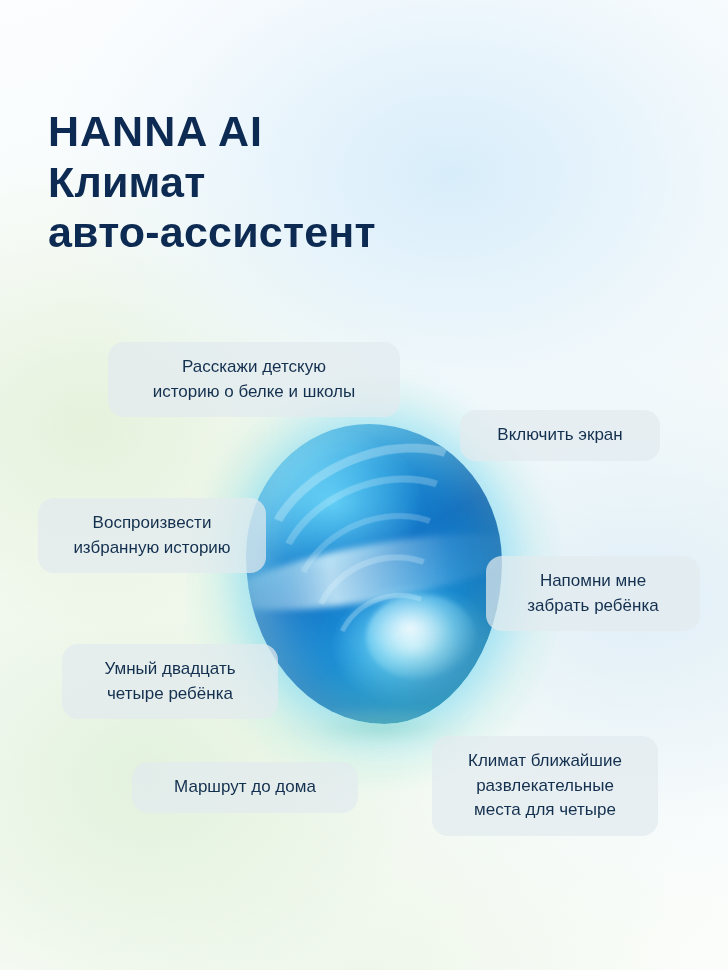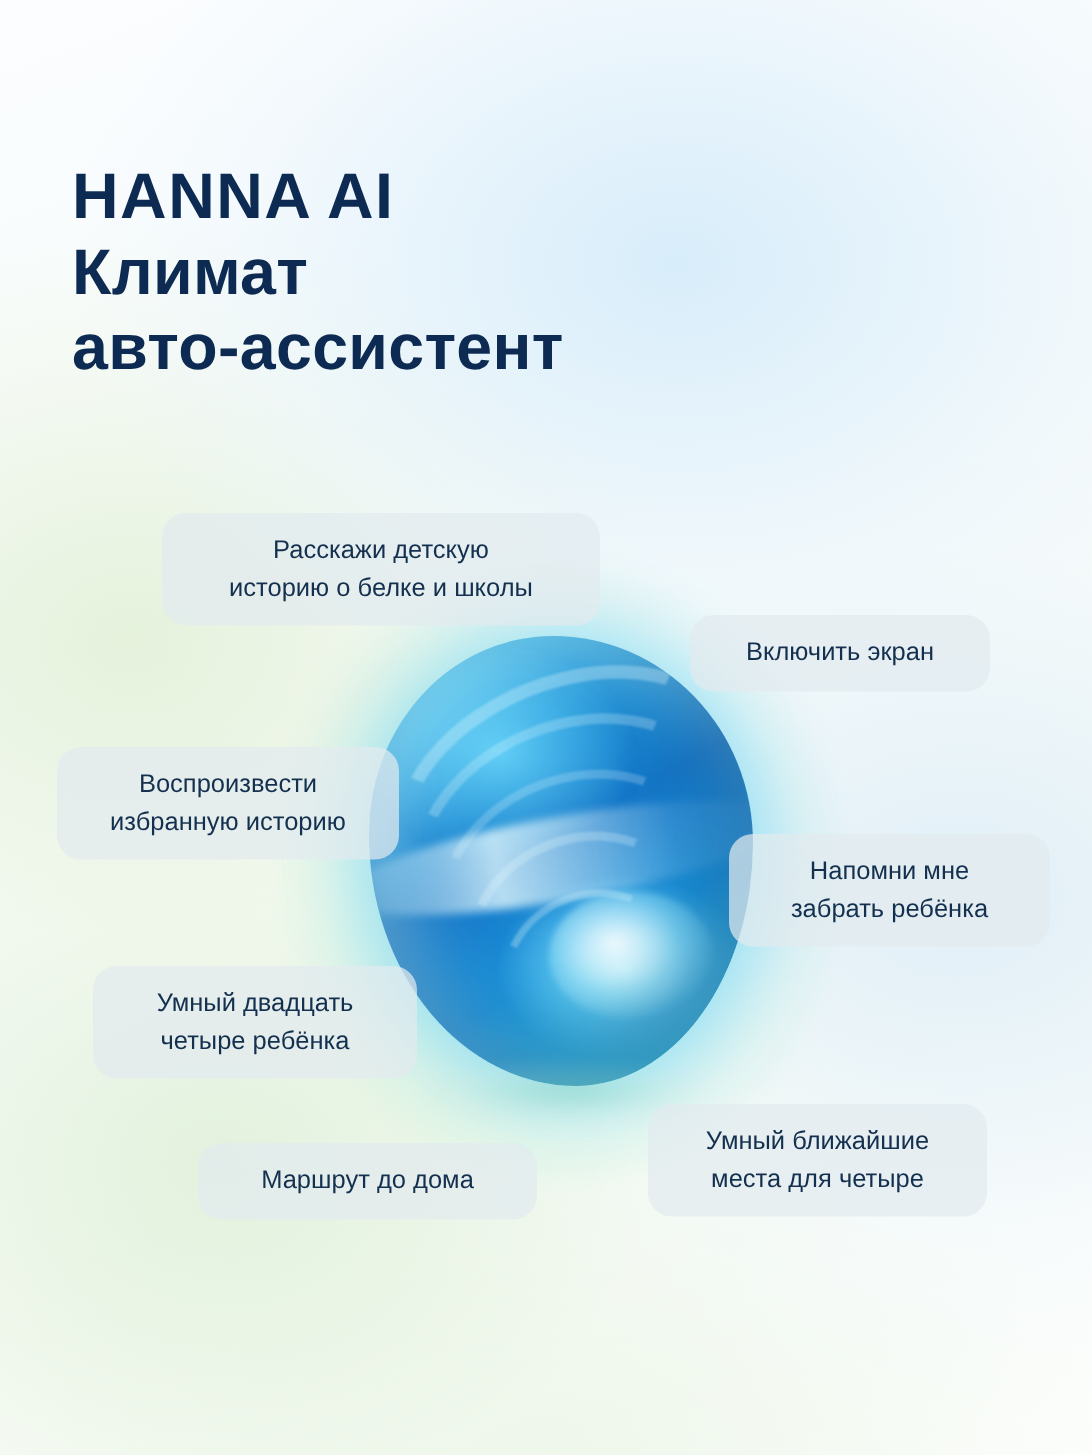--- a/index.html
+++ b/index.html
@@ -196,17 +196,18 @@
   <div class="bubble" id="b-climate">
     <span>Умный двадцать</span>
     <span>четыре ребёнка</span>
   </div>
 
   <div class="bubble" id="b-route">
     <span>Маршрут до дома</span>
   </div>
 
   <div class="bubble" id="b-places">
-    <span>Умный ближайшие</span>
+    <span>Климат ближайшие</span>
+    <span>развлекательные</span>
     <span>места для четыре</span>
   </div>
 
 </div>
 
 </body></html>

